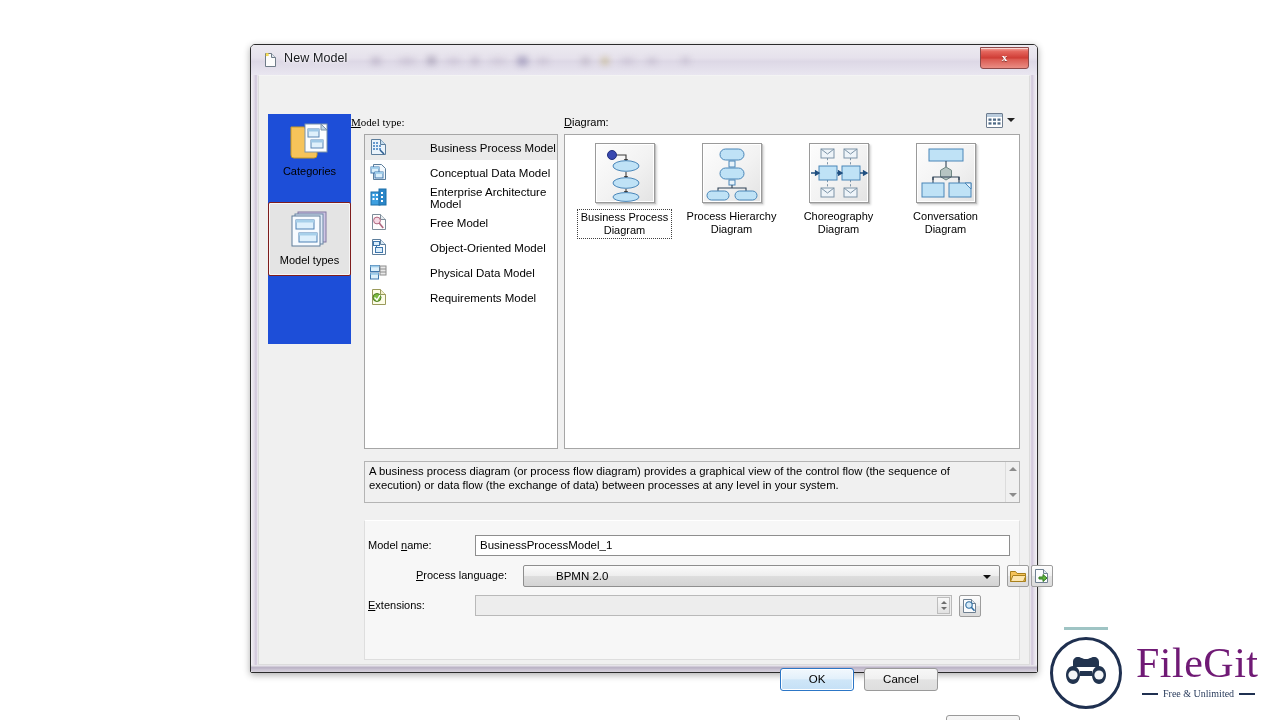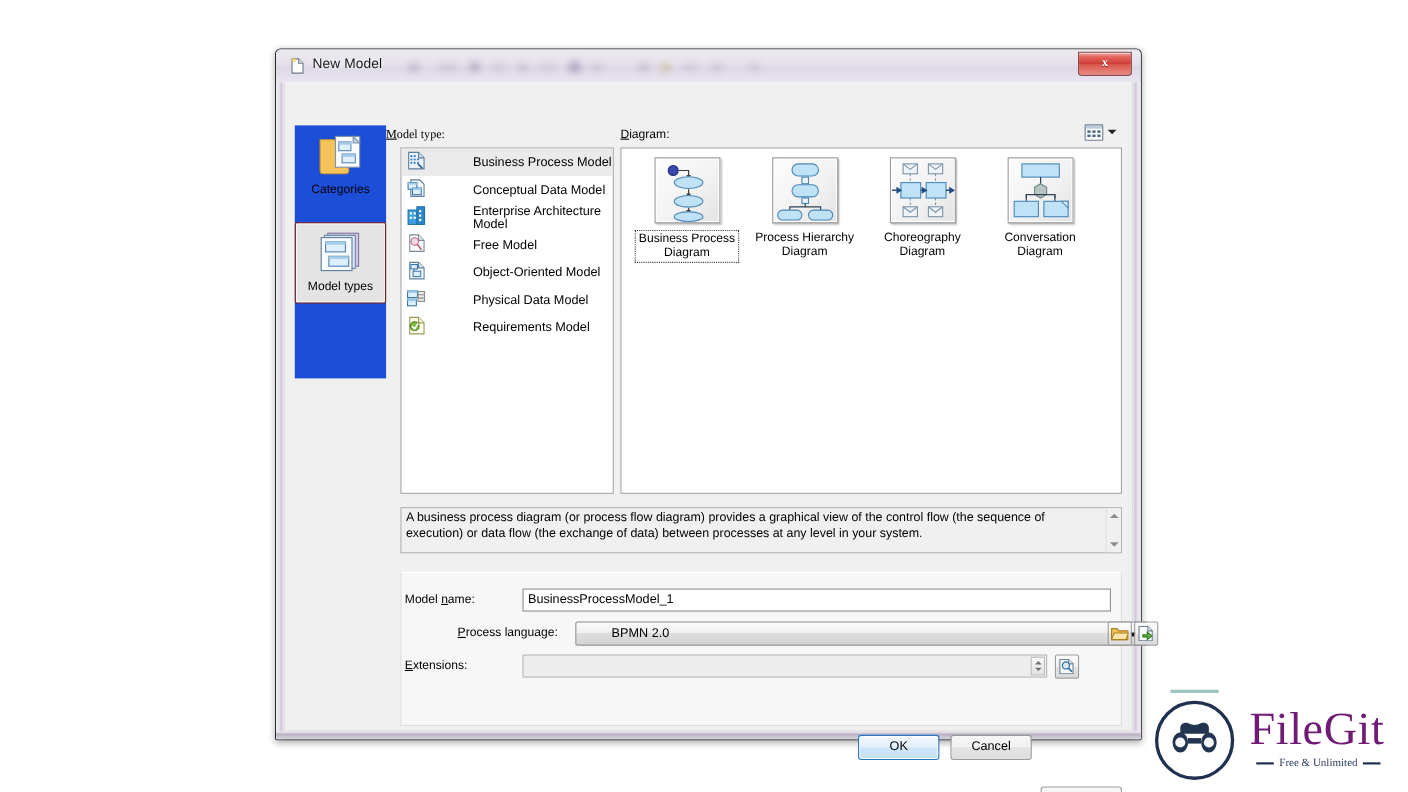--- a/index.html
+++ b/index.html
@@ -520,21 +520,21 @@
 
       <div class="formgrp">
 
         <div class="frow" style="top:14px;">
           <span class="flbl"><span>Model </span><u>n</u><span>ame:</span></span>
           <div class="txtinput" style="width:535px;">BusinessProcessModel_1</div>
         </div>
 
         <div class="frow" style="top:44px;margin-left:48px;">
           <span class="flbl"><u>P</u><span>rocess language:</span></span>
-          <div class="combo" style="width:520px;padding-left:32px;">
+          <div class="combo" style="width:477px;padding-left:32px;">
             <span>BPMN 2.0</span>
             <span class="combo-arrow"></span>
           </div>
           <div class="sqbtn" style="left:594px;top:0;">
             <span>
               <svg width="16" height="14" viewBox="0 0 16 14" style="margin:3px 0 0 2px;display:block;">
                 <path d="M.5 2.5h5l1.6 2h8.4v8H.5z" fill="#f6c35a" stroke="#a8801c" stroke-width="1"></path>
                 <path d="M.5 12.5l2.4-6h13l-2.4 6z" fill="#fde6ae" stroke="#a8801c" stroke-width="1"></path>
               </svg>
             </span>

